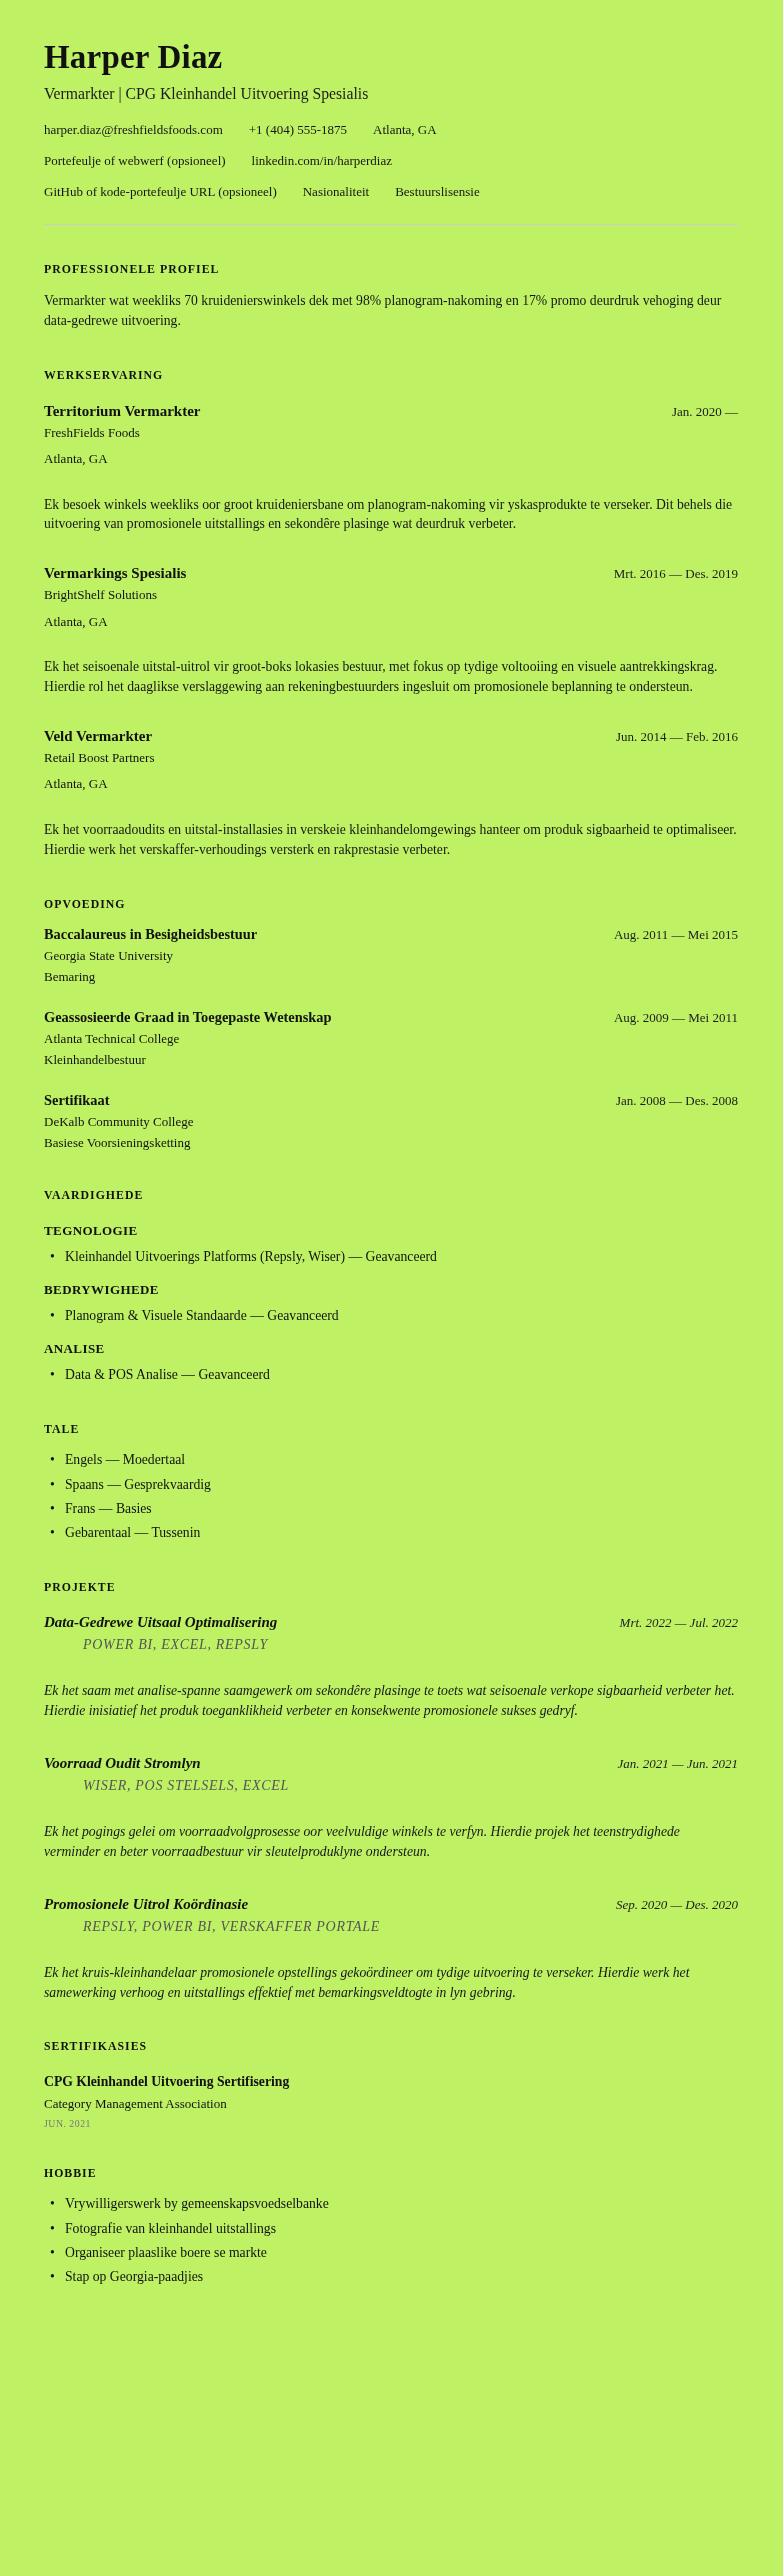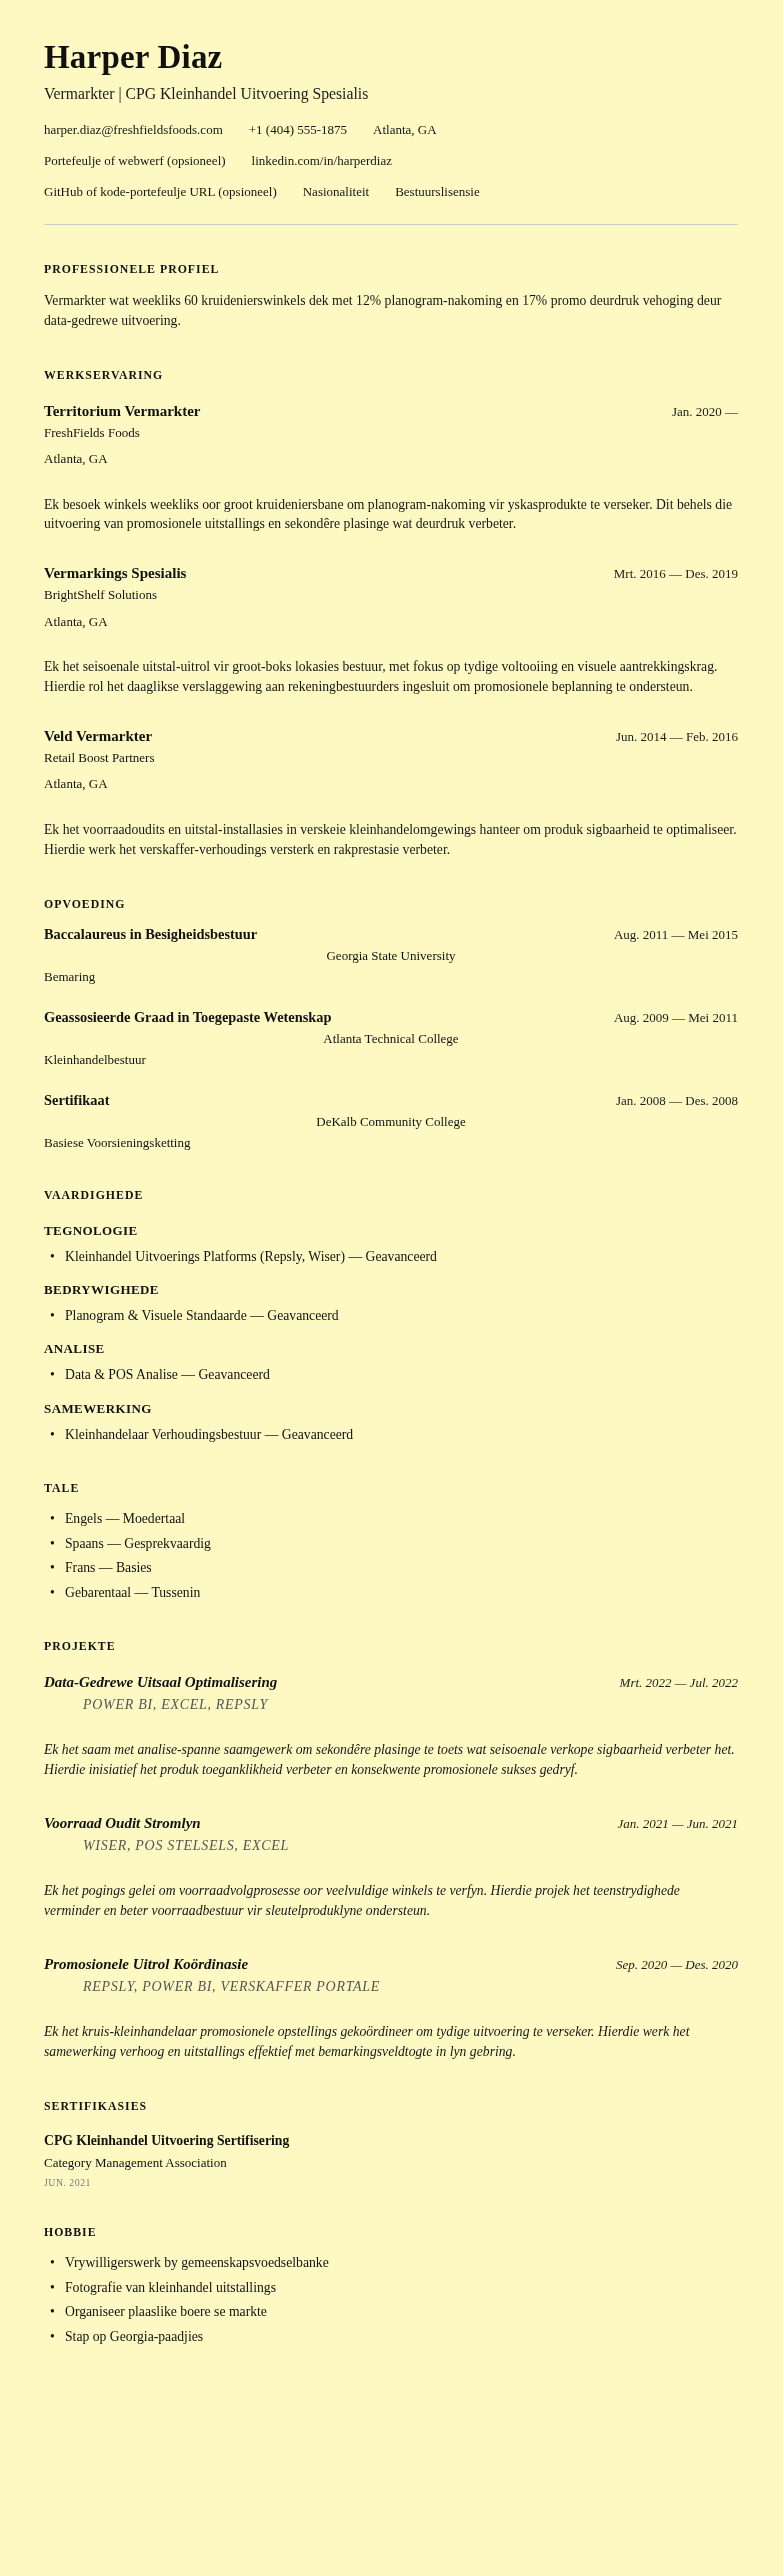--- a/index.html
+++ b/index.html
@@ -6,21 +6,21 @@
   html, body { background: #ffffff; }
   body {
     font-family: "Liberation Serif", "DejaVu Serif", serif;
     color: #111111;
     width: 784px;
   }
   .page {
     width: 784px;
     min-height: 2576px;
     padding: 39px 46px 52px 44px;
-    background: #fef9c3;
+    background: #bef264;
   }
   h1.name {
     font-size: 33px;
     font-weight: 700;
     letter-spacing: 0.2px;
     line-height: 1.15;
   }
   .subtitle {
     font-size: 15.7px;
     margin-top: 7.8px;
@@ -56,21 +56,21 @@
   .row h3 { font-size: 15px; font-weight: 700; }
   .dates { font-size: 13px; color: #1c1c1c; white-space: nowrap; text-align: left; }
   .company { font-size: 13px; margin-top: 5.2px; }
   .loc { font-size: 13px; margin-top: 10.4px; }
   .desc { margin-top: 27.4px; }
 
   
   .edu { margin-top: 23.5px; }
   h2.sec + .edu { margin-top: 14.4px; }
   .edu h3 { font-size: 14.4px; font-weight: 700; }
-  .edu .school { font-size: 13px; margin-top: 5.2px; text-align: center; }
+  .edu .school { font-size: 13px; margin-top: 5.2px; }
   .edu .field { font-size: 13px; margin-top: 5.2px; }
 
   
   .skill-cat { margin-top: 15.7px; }
   h2.sec + .skill-cat { margin-top: 19.6px; }
   .cat {
     font-size: 13px;
     font-weight: 700;
     letter-spacing: 0.4px;
     text-transform: uppercase;
@@ -138,21 +138,21 @@
       <span>GitHub of kode-portefeulje URL (opsioneel)</span>
       <span>Nasionaliteit</span>
       <span>Bestuurslisensie</span>
     </div>
   </div>
 
   <hr class="divider">
 
   <section>
     <h2 class="sec">PROFESSIONELE PROFIEL</h2>
-    <p class="body lead">Vermarkter wat weekliks 60 kruidenierswinkels dek met 12% planogram-nakoming en 17% promo deurdruk vehoging deur data-gedrewe uitvoering.</p>
+    <p class="body lead">Vermarkter wat weekliks 70 kruidenierswinkels dek met 98% planogram-nakoming en 17% promo deurdruk vehoging deur data-gedrewe uitvoering.</p>
   </section>
 
   <section>
     <h2 class="sec">WERKSERVARING</h2>
 
     <article class="job">
       <div class="row">
         <h3>Territorium Vermarkter</h3>
         <span class="dates">Jan. 2020 —</span>
       </div>
@@ -230,26 +230,20 @@
       </ul>
     </div>
 
     <div class="skill-cat">
       <h3 class="cat">ANALISE</h3>
       <ul class="blist">
         <li>Data &amp; POS Analise — Geavanceerd</li>
       </ul>
     </div>
 
-    <div class="skill-cat">
-      <h3 class="cat">SAMEWERKING</h3>
-      <ul class="blist">
-        <li>Kleinhandelaar Verhoudingsbestuur — Geavanceerd</li>
-      </ul>
-    </div>
   </section>
 
   <section>
     <h2 class="sec">TALE</h2>
     <ul class="blist" style="margin-top: 14.4px;">
       <li>Engels — Moedertaal</li>
       <li>Spaans — Gesprekvaardig</li>
       <li>Frans — Basies</li>
       <li>Gebarentaal — Tussenin</li>
     </ul>

